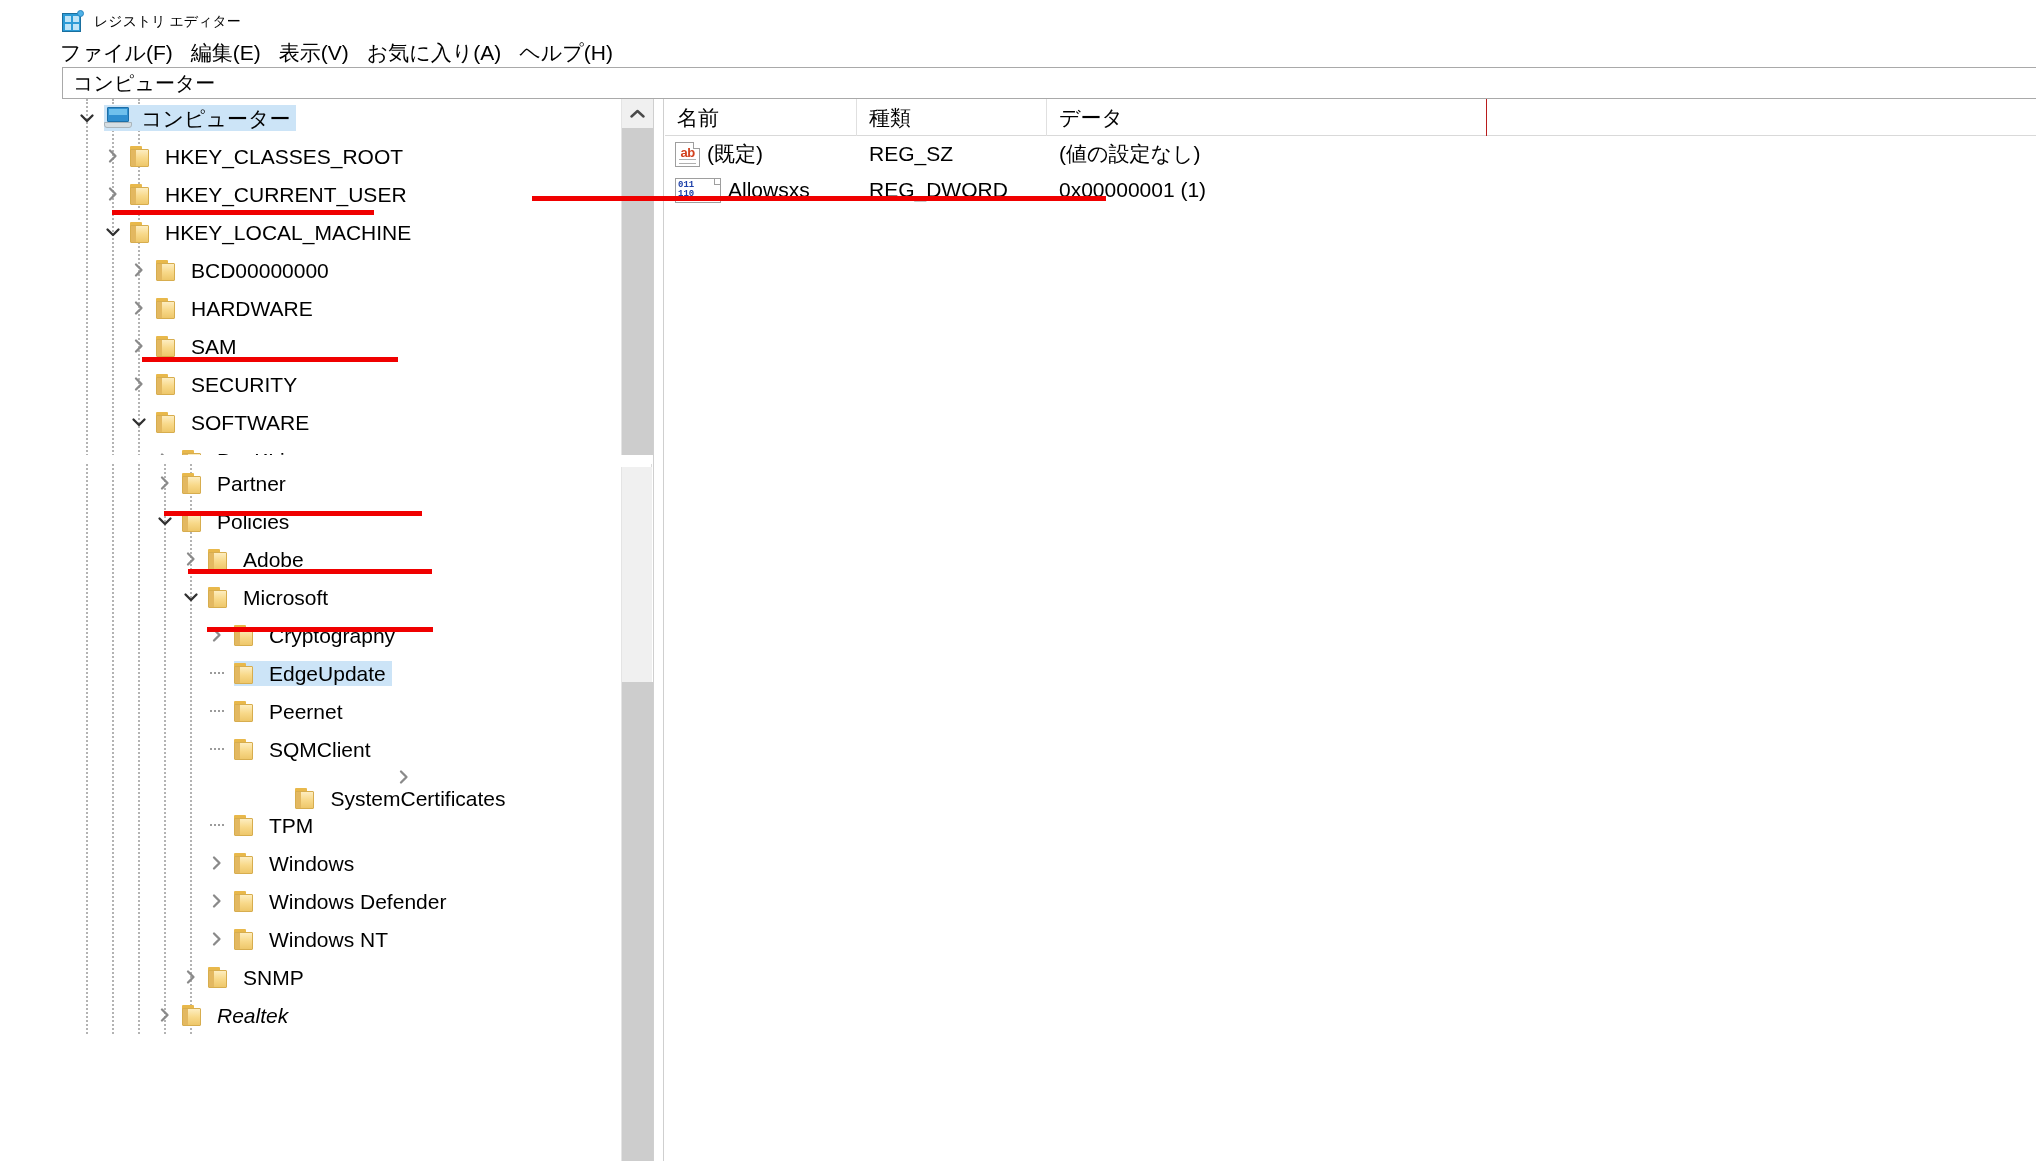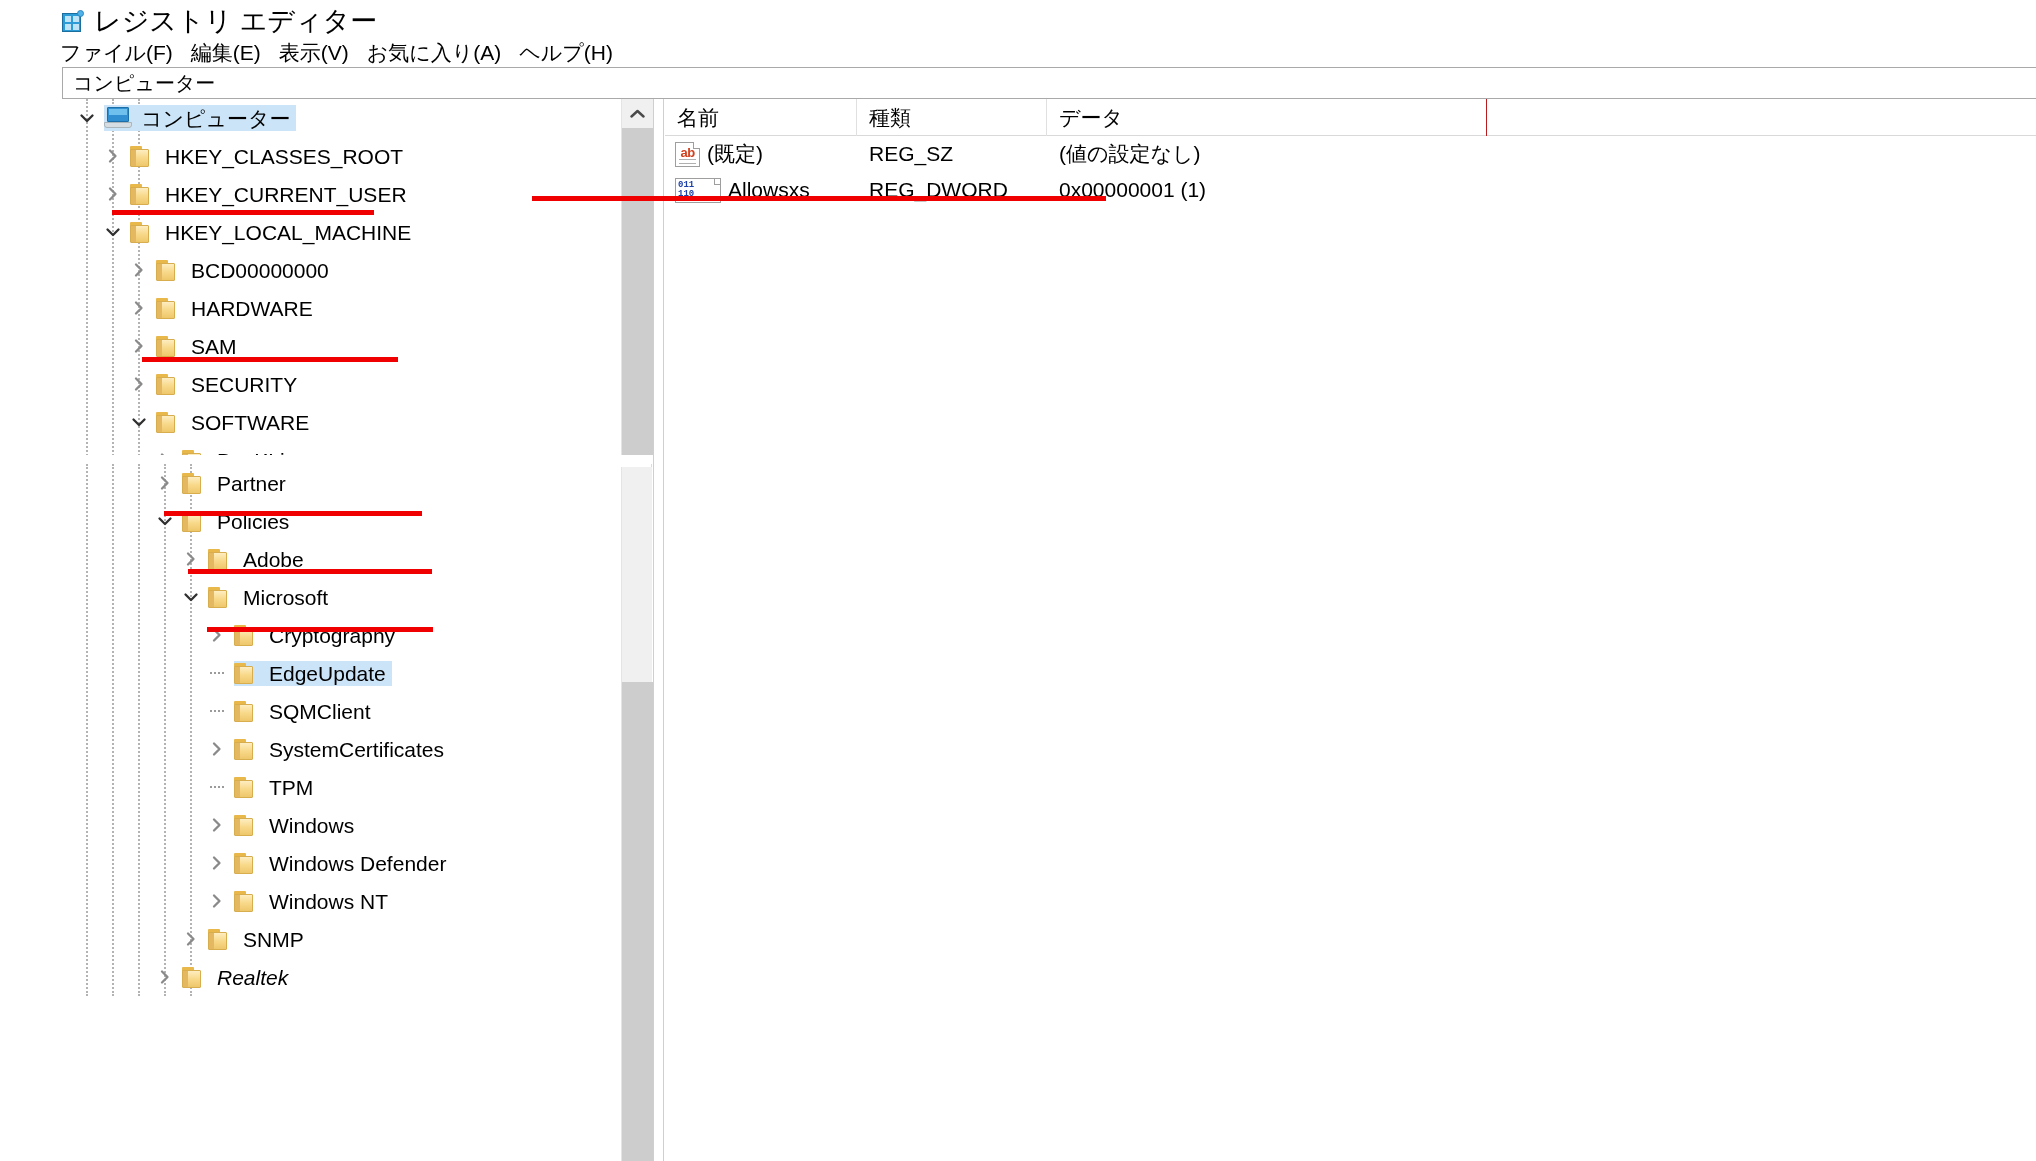--- a/index.html
+++ b/index.html
@@ -41,21 +41,21 @@
   .app-icon .g1 { left: 3px; top: 6px; }
   .app-icon .g2 { left: 11px; top: 6px; }
   .app-icon .g3 { left: 3px; top: 14px; }
   .app-icon .g4 { left: 11px; top: 14px; }
   .app-icon .dot {
     position: absolute; right: 0; top: 0;
     width: 7px; height: 7px; border-radius: 50%;
     background: #4fb2e8; border: 1px solid #2c86bf;
   }
   .title-text {
-    font-size: 27px; color: #000; white-space: nowrap;
+    font-size: 14px; color: #000; white-space: nowrap;
     line-height: 1;
   }
 
   
   .menubar {
     position: absolute;
     left: 60px; top: 38px;
     display: flex; align-items: center;
     height: 28px;
   }
@@ -606,24 +606,37 @@
             <div class="tree-row" style="padding-left: 138px;">
               <div class="twisty leaf">
                 <span class="leaf-dash"></span>
               </div>
               <div class="hl">
                 <div class="folder">
                   <div class="tab"></div>
                   <div class="main"></div>
                   <div class="fold"></div>
                 </div>
+                <span class="node-label">Peernet</span>
+              </div>
+            </div>
+            <div class="tree-row" style="padding-left: 138px;">
+              <div class="twisty leaf">
+                <span class="leaf-dash"></span>
+              </div>
+              <div class="hl">
+                <div class="folder">
+                  <div class="tab"></div>
+                  <div class="main"></div>
+                  <div class="fold"></div>
+                </div>
                 <span class="node-label">SQMClient</span>
               </div>
             </div>
-            <div class="tree-row" style="padding-left: 138px;">
+            <div class="tree-row" style="padding-left: 138px; flex-direction: column;">
               <div class="twisty">
                 <svg width="14" height="18" viewBox="0 0 14 18">
                   <path d="M4 3.5 L9.5 9 L4 14.5" stroke="#8a8a8a" stroke-width="2.3" fill="none" stroke-linecap="round" stroke-linejoin="round"></path>
                 </svg>
               </div>
               <div class="hl">
                 <div class="folder">
                   <div class="tab"></div>
                   <div class="main"></div>
                   <div class="fold"></div>

